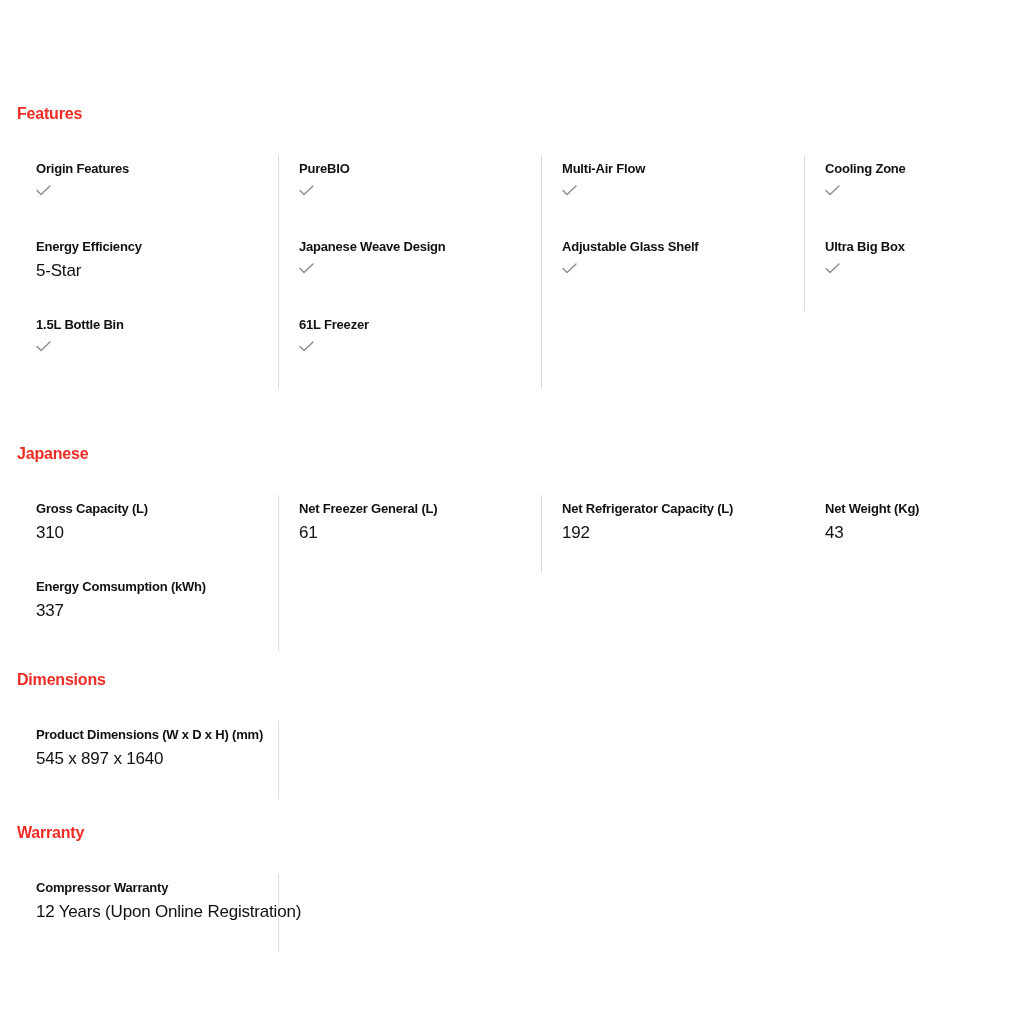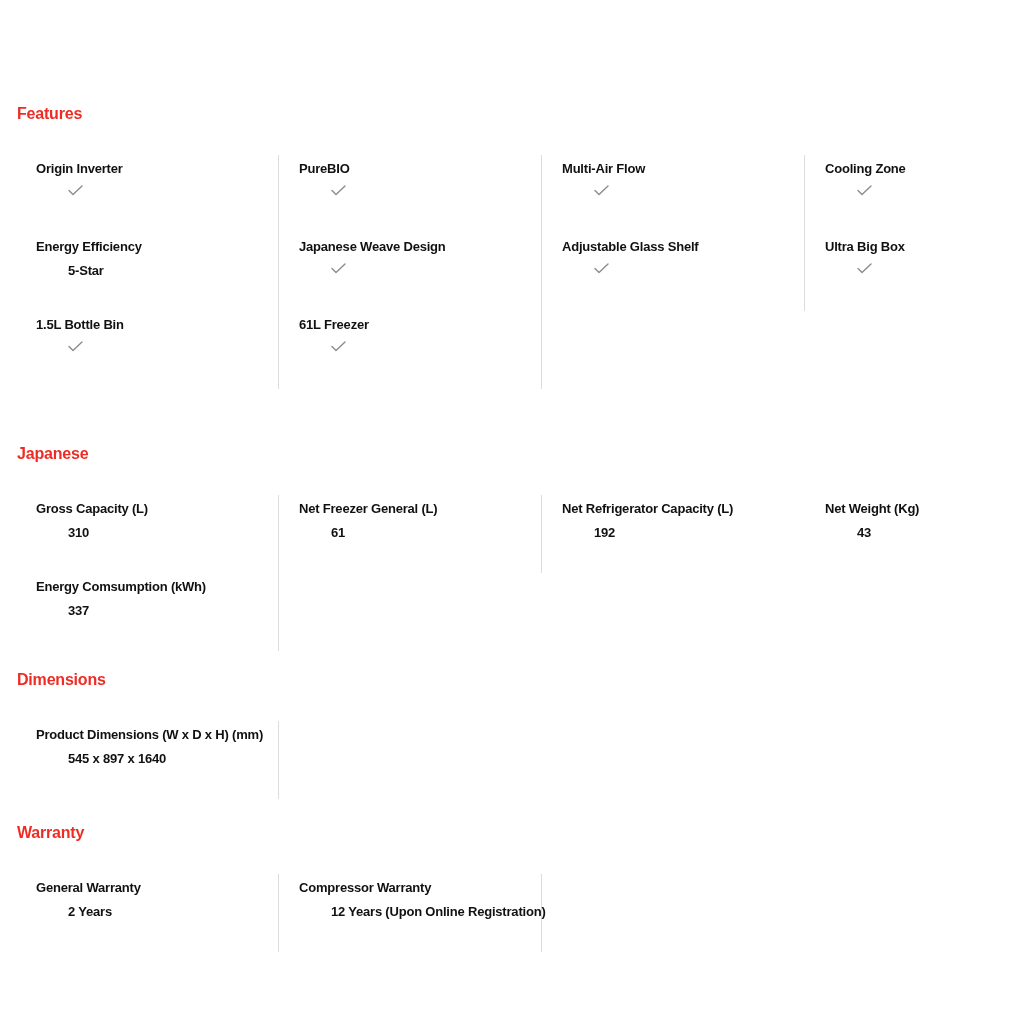--- a/index.html
+++ b/index.html
@@ -40,26 +40,25 @@
   .cell.last-col{border-right:none;}
   .lbl{
     font-size:13px;
     line-height:16px;
     font-weight:700;
     letter-spacing:-0.2px;
     white-space:nowrap;
   }
   .val{
     margin-top:8px;
-    font-size:13px;
+    font-size:17px;
     line-height:16px;
-    font-weight:700;
+    font-weight:400;
     letter-spacing:-0.2px;
     white-space:nowrap;
-    margin-left:32px;
   }
   .check{display:block;margin-top:2px;}
   .check polyline{
     fill:none;
     stroke:var(--check);
     stroke-width:1.4;
     stroke-linecap:round;
     stroke-linejoin:round;
   }
   .sec-features{margin-bottom:54px;}
@@ -67,21 +66,21 @@
   .sec-dimensions{margin-bottom:23px;}
 </style>
 </head>
 <body>
 
 <div class="section sec-features">
   <h2 class="section-title">Features</h2>
   <div class="grid">
 
     <div class="cell">
-      <div class="lbl">Origin Inverter</div>
+      <div class="lbl">Origin Features</div>
       <div class="val">
         <svg class="check" width="15" height="11" viewBox="0 0 15 11">
             <polyline points="1,5.5 5,9.5 14,1"></polyline>
           </svg>
       </div>
     </div>
 
     <div class="cell">
       <div class="lbl">PureBIO</div>
       <div class="val">
@@ -204,24 +203,20 @@
       <div class="val">545 x 897 x 1640</div>
     </div>
 
   </div>
 </div>
 
 <div class="section sec-warranty">
   <h2 class="section-title">Warranty</h2>
   <div class="grid">
 
-    <div class="cell">
-      <div class="lbl">General Warranty</div>
-      <div class="val">2 Years</div>
-    </div>
 
     <div class="cell">
       <div class="lbl">Compressor Warranty</div>
       <div class="val">12 Years (Upon Online Registration)</div>
     </div>
 
   </div>
 </div>
 
 </body></html>

